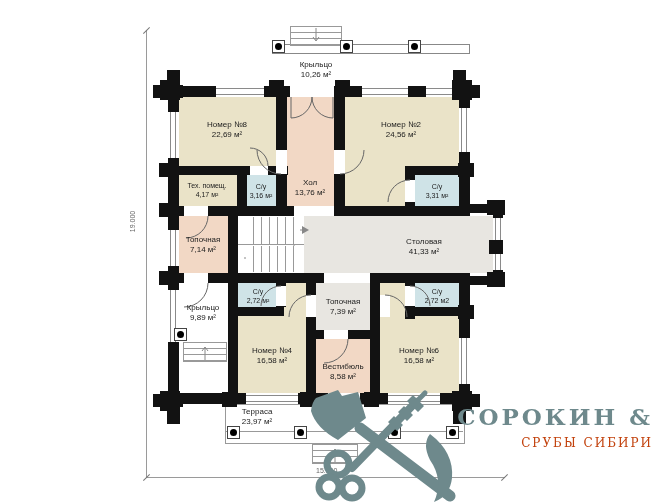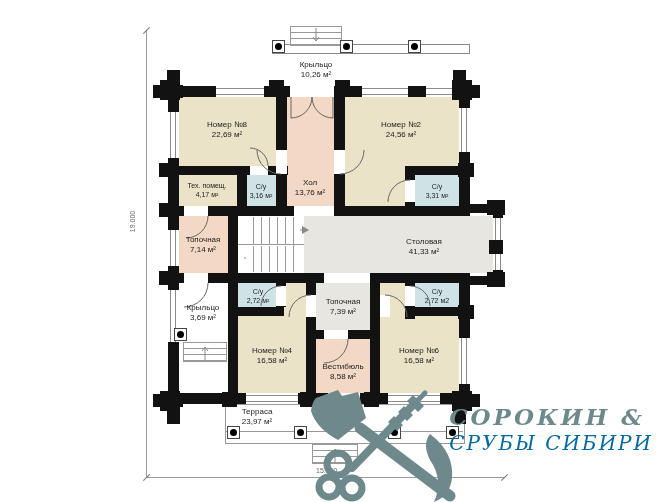--- a/index.html
+++ b/index.html
@@ -21,24 +21,24 @@
   .col::after{content:"";position:absolute;left:2px;top:2px;width:7px;height:7px;border-radius:50%;background:#000;}
   .steps{position:absolute;background:repeating-linear-gradient(to bottom,#fff 0 5px,#999 5px 6px);border:1px solid #999;box-sizing:border-box;}
   .line{position:absolute;background:#999;}
   .dimline{position:absolute;background:#9a9a9a;}
   .tick{position:absolute;width:1px;height:9px;background:#777;transform:rotate(45deg);}
   .lbl{position:absolute;transform:translate(-50%,-50%);text-align:center;
        font-size:8px;line-height:10px;color:#1c1c1c;white-space:nowrap;}
   .lbl.small{font-size:7px;line-height:9px;}
   .dimtxt{position:absolute;font-size:7px;color:#666;white-space:nowrap;}
   .treads{position:absolute;background:repeating-linear-gradient(to right,#fff 0 7px,#999 7px 8px);}
-  .logo-text{position:absolute;right:14px;top:403px;
-             font-family:"DejaVu Serif",serif;color:#6e898c;font-style:italic;}
+  .logo-text{position:absolute;right:14px;top:403px;text-align:right;
+             font-family:"DejaVu Serif",serif;color:#6e898c;}
   .logo-l1,.logo-l2{font-weight:bold;font-size:23px;line-height:27px;letter-spacing:3px;}
-  .logo-l3{font-size:20px;line-height:22px;letter-spacing:2px;color:#0369a1;margin-top:2px;}
+  .logo-l3{font-size:12px;line-height:22px;letter-spacing:2px;color:#c2410c;margin-top:2px;}
   svg{position:absolute;left:0;top:0;}
 </style>
 </head>
 <body>
 
 <div class="canvas">
 
   <div class="room fill-beige" style="left:179px;top:97px;width:97px;height:69px;"></div>
   <div class="room fill-beige" style="left:345px;top:97px;width:114px;height:109px;"></div>
   <div class="room fill-beige" style="left:179px;top:175px;width:58px;height:31px;"></div>
@@ -212,21 +212,21 @@
   <div class="lbl" style="left:203px;top:245px;">
       <div>Топочная</div>
       <div>7,14 м²</div>
     </div>
   <div class="lbl" style="left:424px;top:247px;">
       <div>Столовая</div>
       <div>41,33 м²</div>
     </div>
   <div class="lbl" style="left:203px;top:313px;">
       <div>Крыльцо</div>
-      <div>3,69 м²</div>
+      <div>9,89 м²</div>
     </div>
   <div class="lbl small" style="left:258px;top:296px;">
       <div>С/у</div>
       <div>2,72 м²</div>
     </div>
   <div class="lbl" style="left:343px;top:307px;">
       <div>Топочная</div>
       <div>7,39 м²</div>
     </div>
   <div class="lbl small" style="left:437px;top:296px;">

